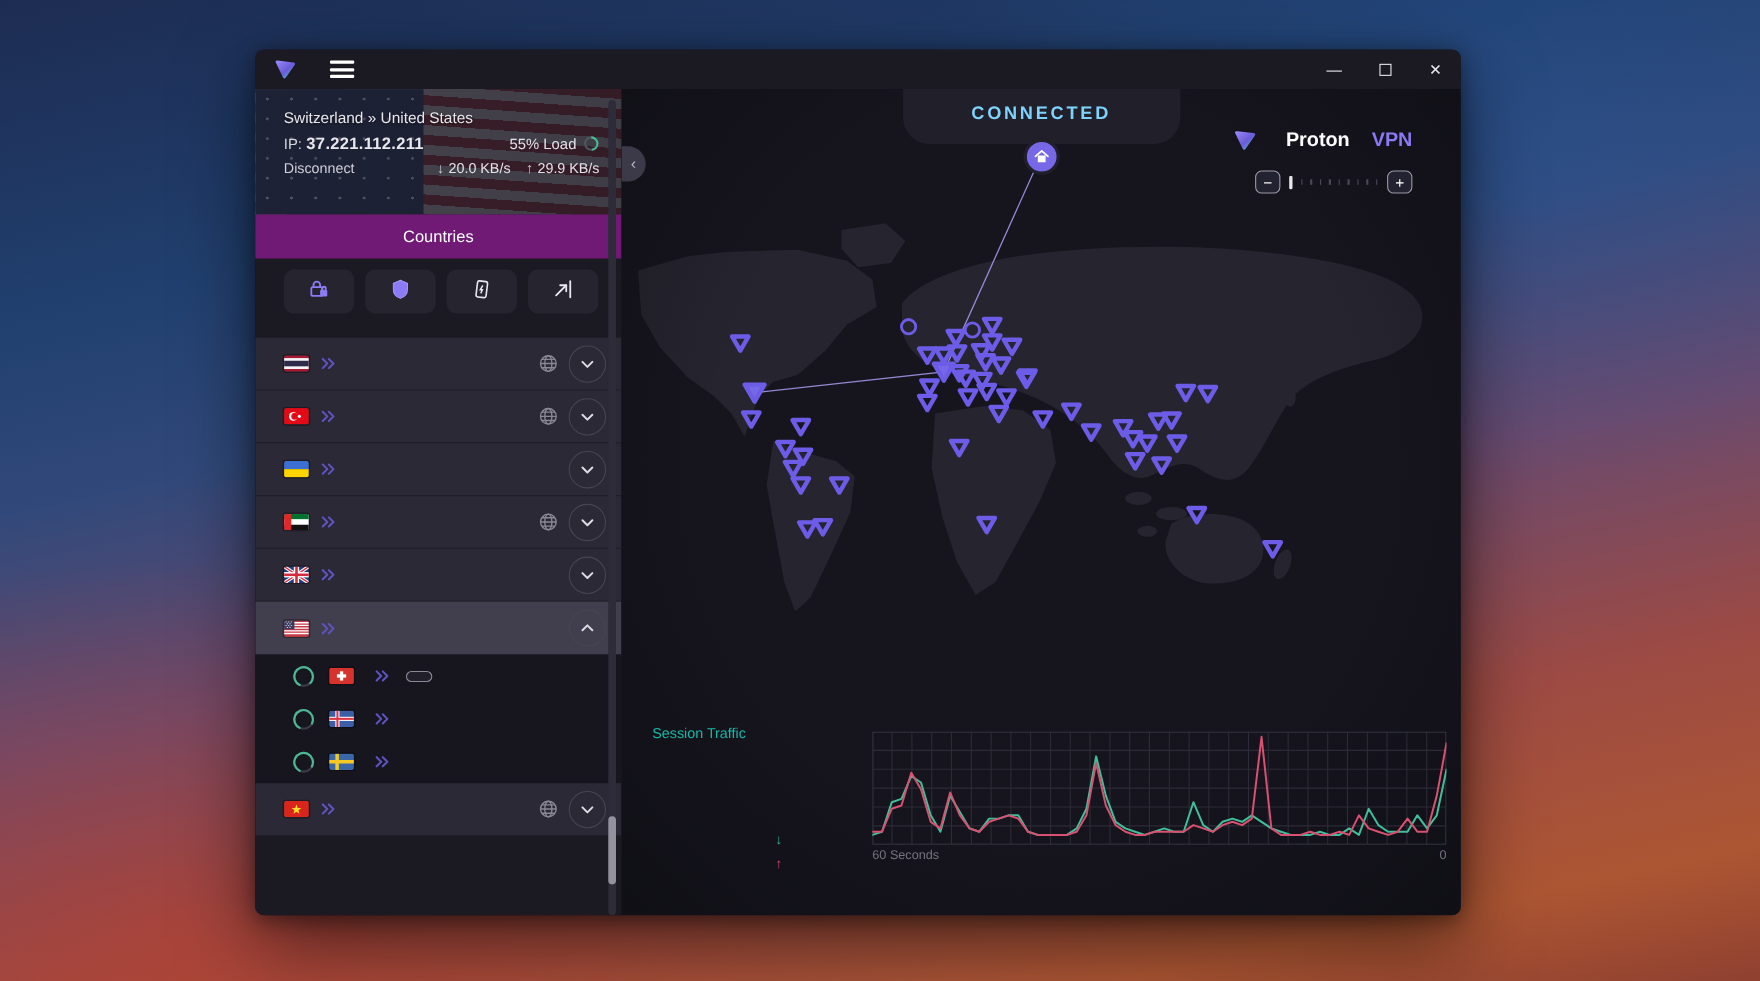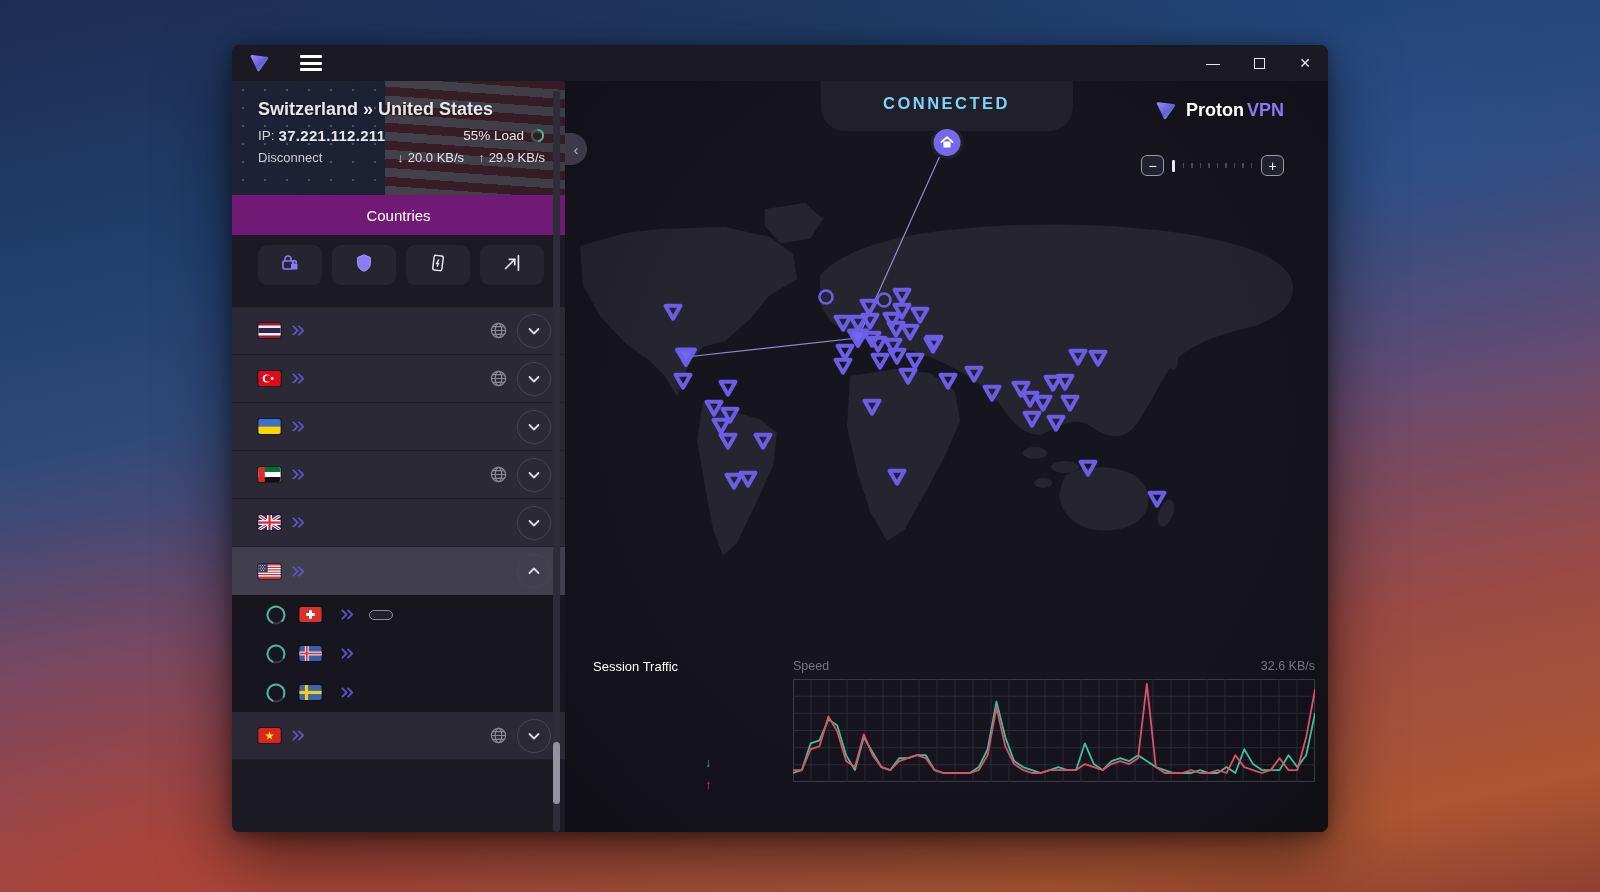--- a/index.html
+++ b/index.html
@@ -28,21 +28,21 @@
   .sidebar { width:333px; background:#1b1a23; position:relative; flex-shrink:0; display:flex; flex-direction:column; }
   
   .conn-card { height:114px; position:relative; overflow:hidden; flex-shrink:0; }
   .flag-stripes { position:absolute; inset:0;
      background:repeating-linear-gradient(184deg, #6e3340 0 9px, #8a8792 9px 18px); }
   .flag-canton { position:absolute; left:0; top:0; width:46%; height:100%; background:#2e3a5c;
      background-image:radial-gradient(circle, rgba(255,255,255,.55) 1px, transparent 1.6px);
      background-size:22px 18px; }
   .flag-dim { position:absolute; inset:0; background:linear-gradient(90deg, rgba(16,14,22,.55), rgba(16,14,22,.62)); }
   .conn-inner { position:relative; padding:10px 20px 0 26px; color:#e8e7ee; }
-  .conn-route { font-size:18px; margin-top:8px; text-shadow:0 1px 2px rgba(0,0,0,.6);font-weight:bold; }
+  .conn-route { font-size:14px; margin-top:8px; text-shadow:0 1px 2px rgba(0,0,0,.6); }
   .conn-row { display:flex; align-items:center; margin-top:7px; font-size:13.5px; }
   .conn-ip-label { color:#d6d5dd; }
   .conn-ip { font-weight:bold; font-size:15px; margin-left:4px; letter-spacing:.3px;text-align:center; }
   .conn-load { margin-left:auto; display:flex; align-items:center; gap:6px; color:#e3e2ea; }
   .conn-proto-row { display:flex; align-items:center; margin-top:6px; font-size:13px; color:#cfced8; }
   .conn-speeds { margin-left:auto; display:flex; gap:14px; align-items:center; }
   .spd { display:flex; gap:4px; align-items:center; color:#e3e2ea; }
   .spd .ar { font-size:13px; color:#cfced8; }
   
   .disc-section { background:#2b2935; padding:13px 29px 16px 29px; flex-shrink:0; }
@@ -82,32 +82,32 @@
   .collapse-tab { position:absolute; left:0; top:52px; width:22px; height:32px; background:#3c3949;
      border-radius:0 16px 16px 0; display:flex; align-items:center; justify-content:center;
      color:#b9b7c4; font-size:15px; cursor:pointer; z-index:5; }
   .world-svg { position:absolute; inset:0; }
   .connected-banner { position:absolute; top:0; left:50%; transform:translateX(-50%); width:252px; height:50px;
      background:#211f2a; border-radius:0 0 24px 24px; display:flex; justify-content:center; z-index:3; }
   .connected-text { margin-top:13px; color:#7dd3fc; font-weight:bold; font-size:16.5px; letter-spacing:2.5px; }
   .home-circle { position:absolute; top:45px; left:50%; transform:translateX(-50%); width:33px; height:33px;
      background:#7668e6; border:3px solid #211f2a; border-radius:50%; display:flex; align-items:center;
      justify-content:center; z-index:4; cursor:pointer; }
-  .brand { position:absolute; top:16px; right:44px; display:flex; align-items:center; gap:7px; z-index:3; }
+  .brand { position:absolute; top:33px; right:44px; display:flex; align-items:center; gap:24px; z-index:3; }
   .brand-proton { color:#fff; font-weight:bold; font-size:18px; }
   .brand-vpn { color:#8b79f4; font-weight:bold; font-size:18px; margin-left:-4px; }
   .zoombar { position:absolute; top:74px; right:44px; display:flex; align-items:center; gap:6px; z-index:3; }
   .zoom-btn { width:23px; height:21px; background:#232230; border:1px solid #9b99a6; border-radius:6px;
      color:#fff; font-size:14px; display:flex; align-items:center; justify-content:center; cursor:pointer; }
   .zoom-thumb { width:2.5px; height:12px; background:#e8e7ee; border-radius:1px; margin:0 2px; cursor:pointer; }
   .zoom-ticks { display:flex; gap:7px; align-items:center; margin-right:3px; }
   .zoom-ticks i { display:block; width:1.5px; height:5px; background:#4a4756; }
   
   .stats-panel { position:absolute; left:28px; top:578px; width:198px; z-index:3; }
-  .stats-title { color:#ffffff; font-size:13px; margin-bottom:10px; }
+  .stats-title { color:#14b8a6; font-size:13px; margin-bottom:10px; }
   .stat-row { display:flex; align-items:center; height:22.5px; font-size:13px; }
   .stat-label { color:#dddce4; flex:1; }
   .stat-arrow { width:14px; text-align:center; font-size:12px; }
   .stat-value { width:40px; text-align:right; color:#fff; }
   .stat-unit { width:36px; padding-left:10px; color:#cfced8; }
   
   .chart-block { position:absolute; left:228px; right:13px; top:578px; z-index:3; }
   .chart-head { display:flex; justify-content:space-between; color:#75737e; font-size:12.5px; }
   .chart-plot { margin-top:6px; height:103px; position:relative; }
   .chart-foot { display:flex; justify-content:space-between; color:#75737e; font-size:11.5px; margin-top:4px; }
@@ -702,24 +702,20 @@
             <div class="stat-row">
               <span class="stat-label"></span>
               <span class="stat-arrow" style="color:#d95070">↑</span>
               <span class="stat-value"></span>
               <span class="stat-unit"></span>
             </div>
           </div>
       </div>
 
       <div class="chart-block">
-        <div class="chart-head">
-          <span>Speed</span>
-          <span>32.6 KB/s</span>
-        </div>
         <div class="chart-plot">
           <svg id="chart-svg" width="100%" height="100%" viewBox="0 0 520 103" preserveAspectRatio="none">
               <g>
                 <rect x="0.5" y="0.5" width="519" height="102" fill="none" stroke="#3a3945" stroke-width="1"></rect>
                 <line x1="17.9" y1="0" x2="17.9" y2="103" stroke="#2c2b36" stroke-width="1"></line>
                 <line x1="35.9" y1="0" x2="35.9" y2="103" stroke="#2c2b36" stroke-width="1"></line>
                 <line x1="53.8" y1="0" x2="53.8" y2="103" stroke="#2c2b36" stroke-width="1"></line>
                 <line x1="71.7" y1="0" x2="71.7" y2="103" stroke="#2c2b36" stroke-width="1"></line>
                 <line x1="89.7" y1="0" x2="89.7" y2="103" stroke="#2c2b36" stroke-width="1"></line>
                 <line x1="107.6" y1="0" x2="107.6" y2="103" stroke="#2c2b36" stroke-width="1"></line>
@@ -748,16 +744,20 @@
                 <line x1="0" y1="17.2" x2="520" y2="17.2" stroke="#2c2b36" stroke-width="1"></line>
                 <line x1="0" y1="34.3" x2="520" y2="34.3" stroke="#2c2b36" stroke-width="1"></line>
                 <line x1="0" y1="51.5" x2="520" y2="51.5" stroke="#2c2b36" stroke-width="1"></line>
                 <line x1="0" y1="68.7" x2="520" y2="68.7" stroke="#2c2b36" stroke-width="1"></line>
                 <line x1="0" y1="85.8" x2="520" y2="85.8" stroke="#2c2b36" stroke-width="1"></line>
               </g>
               <polyline points="0.0,94.0 8.8,91.1 17.6,64.3 26.4,61.3 35.3,40.5 44.1,46.4 52.9,76.2 61.7,91.1 70.5,58.3 79.3,73.2 88.1,88.1 96.9,91.1 105.8,79.2 114.6,79.2 123.4,76.2 132.2,76.2 141.0,91.1 149.8,94.0 158.6,94.0 167.5,94.0 176.3,94.0 185.1,88.1 193.9,70.2 202.7,22.6 211.5,58.3 220.3,82.1 229.2,88.1 238.0,91.1 246.8,94.0 255.6,91.1 264.4,88.1 273.2,91.1 282.0,91.1 290.8,64.3 299.7,85.1 308.5,91.1 317.3,82.1 326.1,79.2 334.9,82.1 343.7,76.2 352.5,82.1 361.4,88.1 370.2,91.1 379.0,94.0 387.8,94.0 396.6,94.0 405.4,91.1 414.2,94.0 423.1,94.0 431.9,88.1 440.7,94.0 449.5,70.2 458.3,85.1 467.1,91.1 475.9,91.1 484.7,91.1 493.6,76.2 502.4,88.1 511.2,76.2 520.0,34.5" fill="none" stroke="#3fbf9a" stroke-width="1.8" stroke-linejoin="round" stroke-linecap="round"></polyline>
               <polyline points="0.0,91.1 8.8,91.1 17.6,70.2 26.4,67.3 35.3,37.5 44.1,52.4 52.9,82.1 61.7,88.1 70.5,55.4 79.3,76.2 88.1,88.1 96.9,91.1 105.8,82.1 114.6,79.2 123.4,76.2 132.2,79.2 141.0,91.1 149.8,94.0 158.6,94.0 167.5,94.0 176.3,94.0 185.1,91.1 193.9,76.2 202.7,28.6 211.5,67.3 220.3,85.1 229.2,91.1 238.0,94.0 246.8,94.0 255.6,91.1 264.4,91.1 273.2,91.1 282.0,91.1 290.8,85.1 299.7,88.1 308.5,91.1 317.3,85.1 326.1,82.1 334.9,85.1 343.7,79.2 352.5,4.8 361.4,88.1 370.2,94.0 379.0,94.0 387.8,94.0 396.6,91.1 405.4,94.0 414.2,94.0 423.1,91.1 431.9,94.0 440.7,76.2 449.5,88.1 458.3,91.1 467.1,94.0 475.9,91.1 484.7,79.2 493.6,91.1 502.4,91.1 511.2,58.3 520.0,10.7" fill="none" stroke="#d95070" stroke-width="1.8" stroke-linejoin="round" stroke-linecap="round"></polyline>
             </svg>
         </div>
+        <div class="chart-foot">
+          <span>60 Seconds</span>
+          <span>0</span>
+        </div>
       </div>
     </main>
   </div>
 </div>
 
 </body></html>

